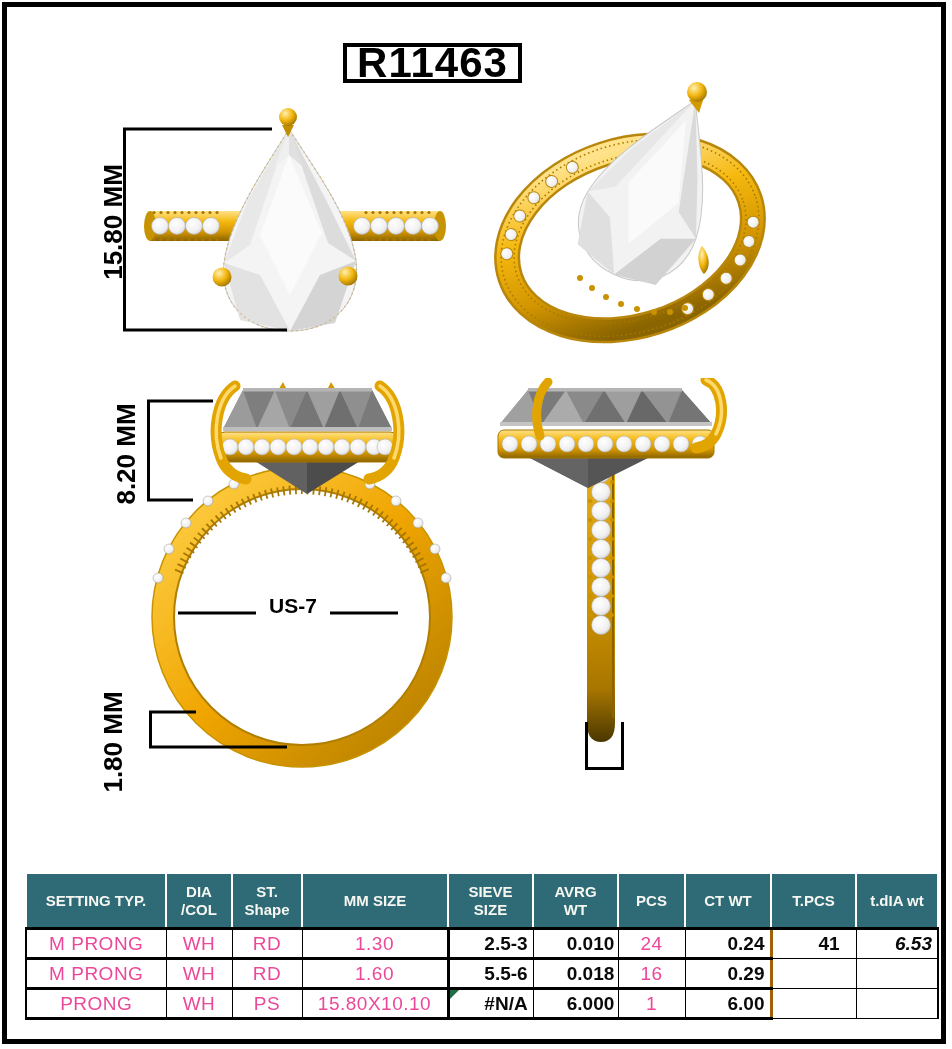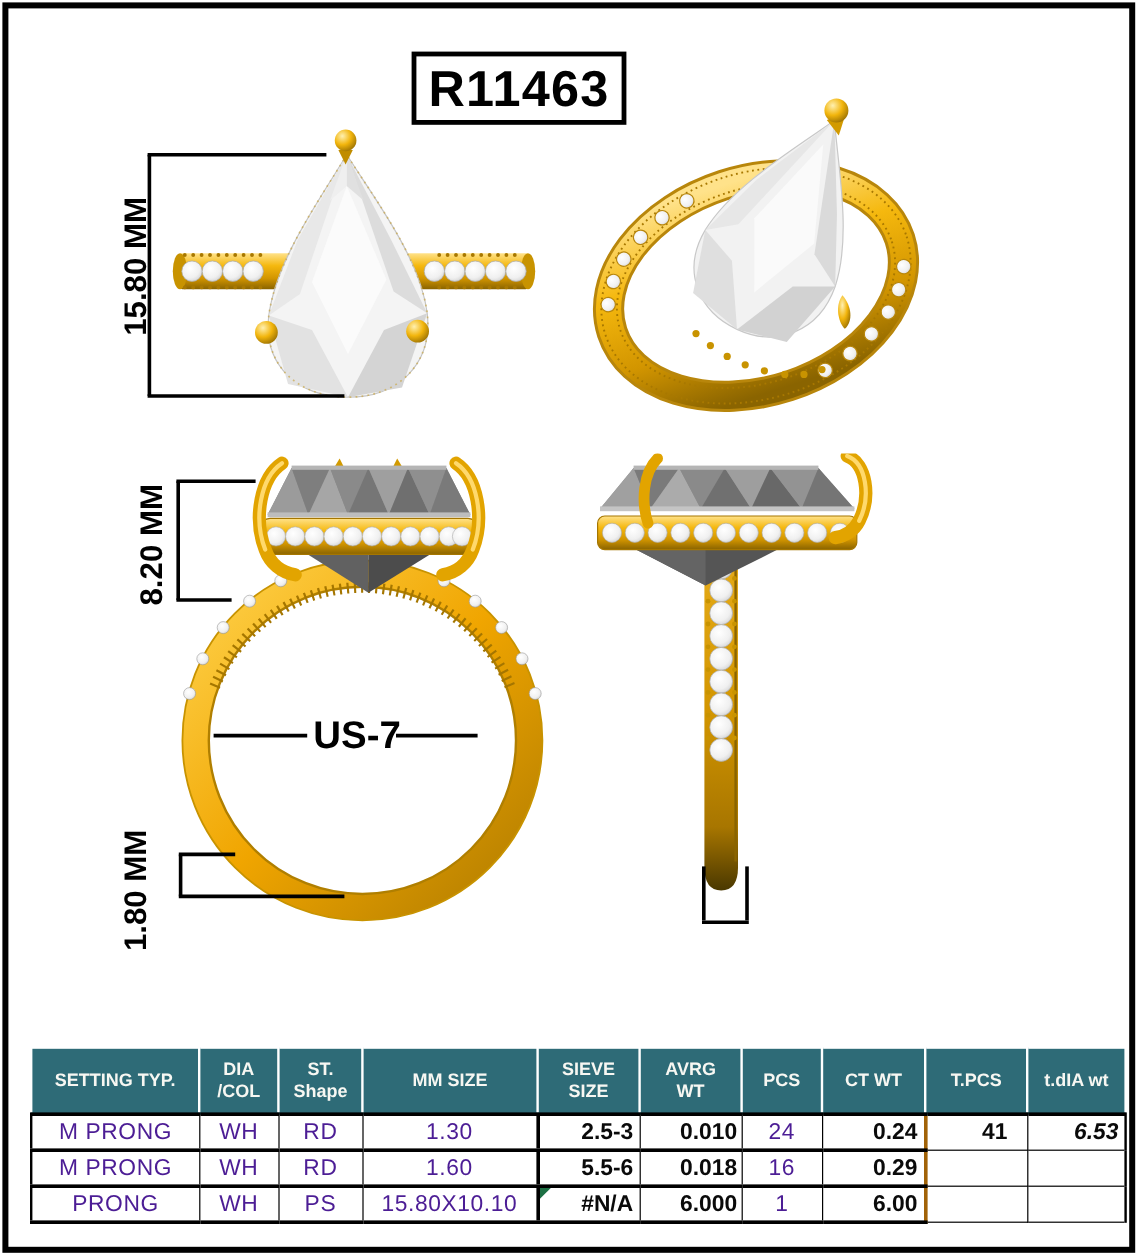--- a/index.html
+++ b/index.html
@@ -2,41 +2,41 @@
 <html><head>
 <meta charset="utf-8">
 <style>
   html,body{margin:0;padding:0;background:#fff;}
   .page{position:relative;width:952px;height:1049px;background:#fff;overflow:hidden;
         font-family:"Liberation Sans",sans-serif;color:#000;}
   .frame{position:absolute;left:2px;top:2px;width:944px;height:1042px;
          border:5px solid #000;box-sizing:border-box;pointer-events:none;}
   .overlay{position:absolute;left:0;top:0;width:952px;height:1049px;pointer-events:none;}
   .view{position:absolute;}
-  .title-box{position:absolute;left:343px;top:43px;width:179px;height:61px;
+  .title-box{position:absolute;left:343px;top:43px;width:179px;height:40px;
              border:4px solid #000;box-sizing:border-box;display:flex;
              align-items:center;justify-content:center;}
   .title-box span{font-size:42px;font-weight:bold;letter-spacing:1px;}
   .dim{position:absolute;font-weight:bold;font-size:26px;white-space:nowrap;
        text-align:center;}
   .dim-v{transform:rotate(-90deg);width:150px;height:28px;line-height:28px;}
   .dim-h{height:30px;line-height:30px;}
-  .us7{position:absolute;left:252px;top:594px;width:82px;font-size:32px;
-       font-weight:bold;text-align:right;}
+  .us7{position:absolute;left:252px;top:594px;width:82px;font-size:21px;
+       font-weight:bold;text-align:center;}
   .dim-210{left:538px;top:768px;width:134px;font-size:29px;}
   .gold-note{position:absolute;left:112px;top:822px;font-size:38px;font-weight:bold;
              letter-spacing:-0.5px;white-space:nowrap;}
   .spec-table{position:absolute;left:25px;top:872px;width:912px;
               border-collapse:collapse;table-layout:fixed;}
   .spec-table th{background:#2E6B77;color:#F7F7F2;font-size:15px;font-weight:bold;
                  border:2px solid #fff;border-bottom:3px solid #000;
                  padding:3px 1px;line-height:18px;height:47px;}
   .spec-table th span{white-space:pre-line;}
   .spec-table td{border:1px solid #000;height:27px;font-size:19px;text-align:center;
-                 color:#4c1d95;padding:0 2px;position:relative;letter-spacing:0.5px;}
+                 color:#ec4899;padding:0 2px;position:relative;letter-spacing:0.5px;}
   .spec-table td.bold{font-weight:bold;color:#0a0a0a;letter-spacing:0;padding-left:32px;}
   .spec-table td.right{text-align:right;padding-right:5px;}
   .spec-table td.bl3{border-left:3px solid #000;}
   .spec-table td.br3{border-right:3px solid #a16207;}
   .spec-table td.bb3{border-bottom:3px solid #000;}
   .spec-table td.ol{border-left:2px solid #000;}
   .spec-table td.or{border-right:2px solid #000;font-style:italic;}
   .err-tri{position:absolute;left:0;top:0;width:0;height:0;
            border-top:9px solid #1d7044;border-right:9px solid transparent;}
 </style>

